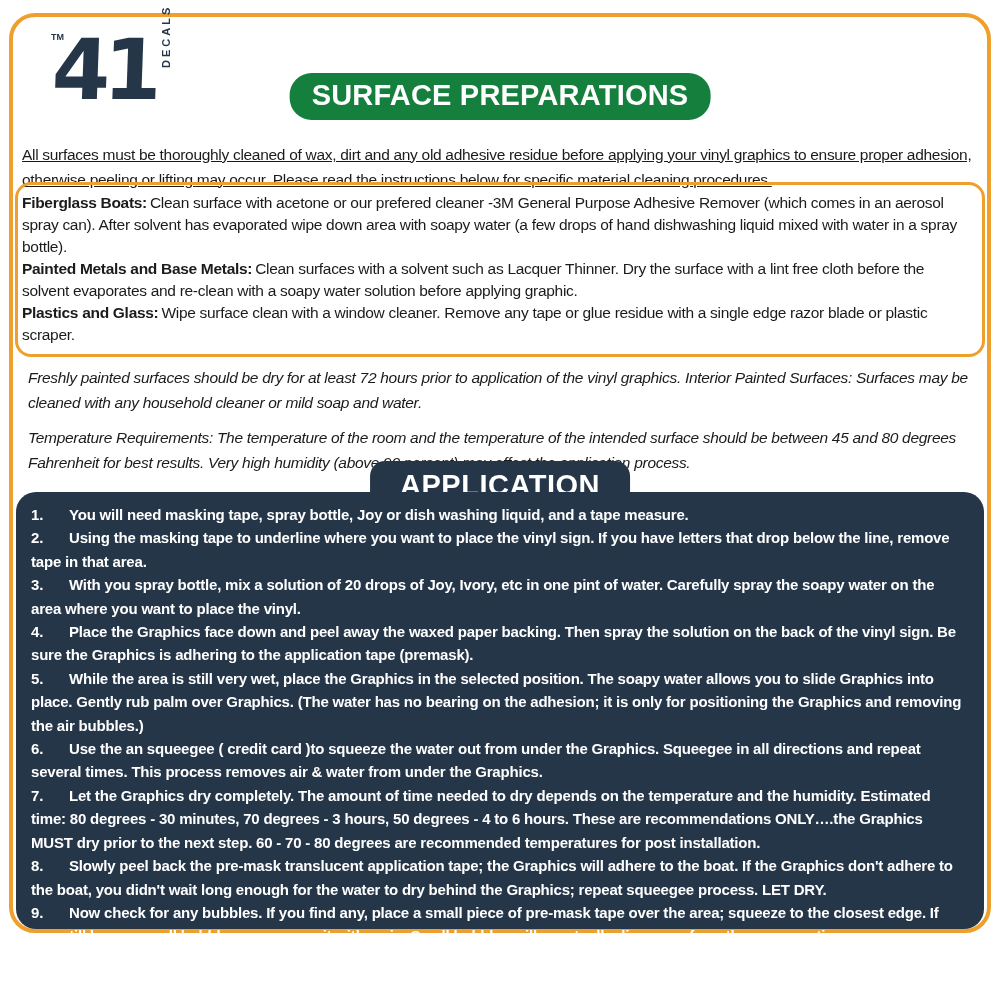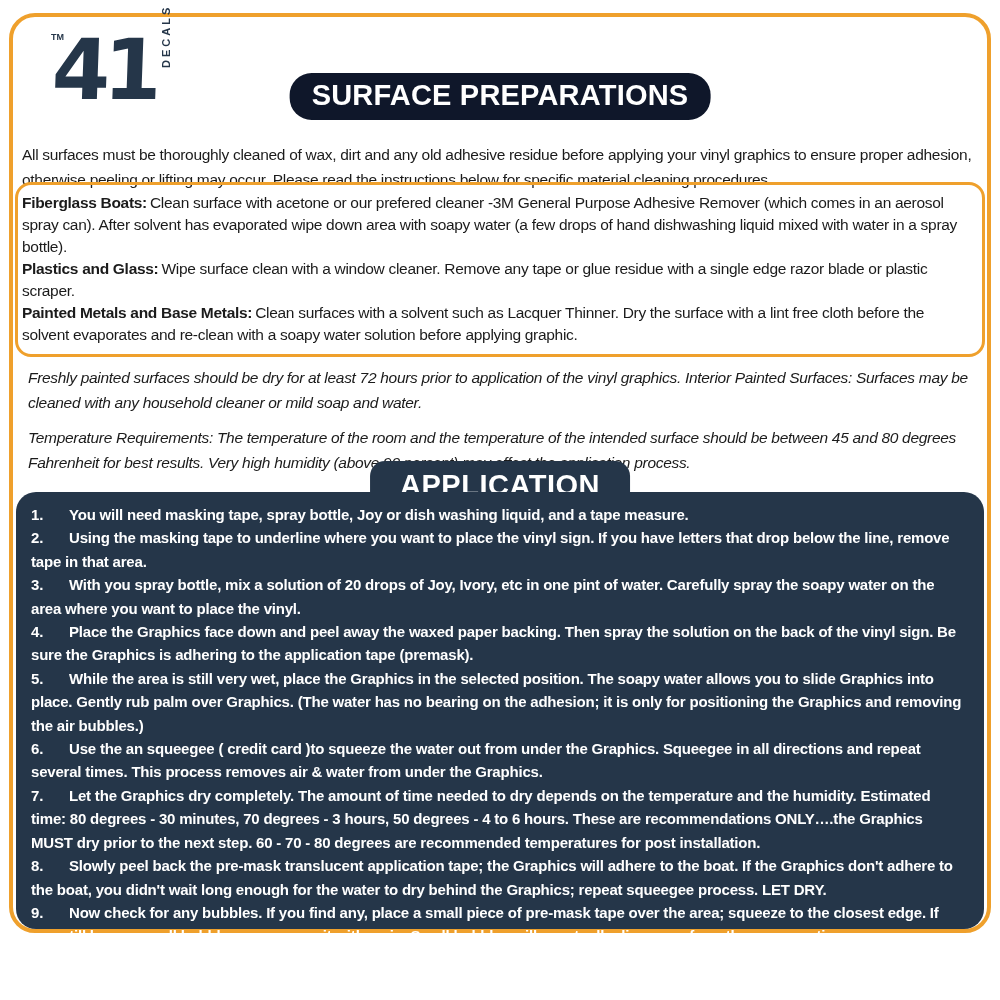--- a/index.html
+++ b/index.html
@@ -18,27 +18,27 @@
     color:#253649;letter-spacing:-7px;transform:skewX(-2deg);display:inline-block;
   }
   .logo-tm{position:absolute;left:-1px;top:8px;font-size:9px;font-weight:bold;color:#253649;letter-spacing:0;}
   .logo-vert{
     position:absolute;left:108px;top:44px;transform:rotate(-90deg);transform-origin:left top;
     font-size:11px;font-weight:bold;color:#253649;letter-spacing:3px;white-space:nowrap;
   }
   
   .badge-surface{
     position:absolute;top:73px;left:50%;transform:translateX(-50%);
-    background:#0f172a;color:#fff;border-radius:22px;
+    background:#15803d;color:#fff;border-radius:22px;
     padding:6px 22px 8px 22px;font-size:29px;font-weight:bold;letter-spacing:0.2px;white-space:nowrap;
   }
   
   .intro{
     position:absolute;left:22px;right:20px;top:126px;
-    font-size:15.5px;line-height:25px;letter-spacing:-0.3px;
+    font-size:15.5px;line-height:25px;letter-spacing:-0.3px;text-decoration:underline;
   }
   .mat-box{
     position:absolute;left:15px;right:15px;top:182px;
     border:3px solid #efa02c;border-radius:16px;
     padding:7px 12px 8px 4px;box-sizing:border-box;min-height:160px;
   }
   .mat-box p{margin:0;font-size:15.5px;line-height:22px;letter-spacing:-0.3px;}
   .mat-box strong{margin-right:3px;}
   .note{
     position:absolute;left:28px;right:28px;font-style:italic;
@@ -76,22 +76,22 @@
   </div>
 
   <div class="badge-surface">
     <span>SURFACE PREPARATIONS</span>
   </div>
 
   <p class="intro">All surfaces must be thoroughly cleaned of wax, dirt and any old adhesive residue before applying your vinyl graphics to ensure proper adhesion, otherwise peeling or lifting may occur. Please read the instructions below for specific material cleaning procedures.</p>
 
   <div class="mat-box">
     <p><strong>Fiberglass Boats:</strong><span>Clean surface with acetone or our prefered cleaner -3M General Purpose Adhesive Remover (which comes in an aerosol spray can). After solvent has evaporated wipe down area with soapy water (a few drops of hand dishwashing liquid mixed with water in a spray bottle).</span></p>
+    <p><strong>Painted Metals and Base Metals:</strong><span>Clean surfaces with a solvent such as Lacquer Thinner. Dry the surface with a lint free cloth before the solvent evaporates and re-clean with a soapy water solution before applying graphic.</span></p>
     <p><strong>Plastics and Glass:</strong><span>Wipe surface clean with a window cleaner. Remove any tape or glue residue with a single edge razor blade or plastic scraper.</span></p>
-    <p><strong>Painted Metals and Base Metals:</strong><span>Clean surfaces with a solvent such as Lacquer Thinner. Dry the surface with a lint free cloth before the solvent evaporates and re-clean with a soapy water solution before applying graphic.</span></p>
   </div>
 
   <p class="note note-1">Freshly painted surfaces should be dry for at least 72 hours prior to application of the vinyl graphics. Interior Painted Surfaces: Surfaces may be cleaned with any household cleaner or mild soap and water.</p>
   <p class="note note-2">Temperature Requirements: The temperature of the room and the temperature of the intended surface should be between 45 and 80 degrees Fahrenheit for best results. Very high humidity (above 90 percent) may effect the application process.</p>
 
   <div class="badge-app">
     <span>APPLICATION</span>
   </div>
 
   <div class="app-box">

